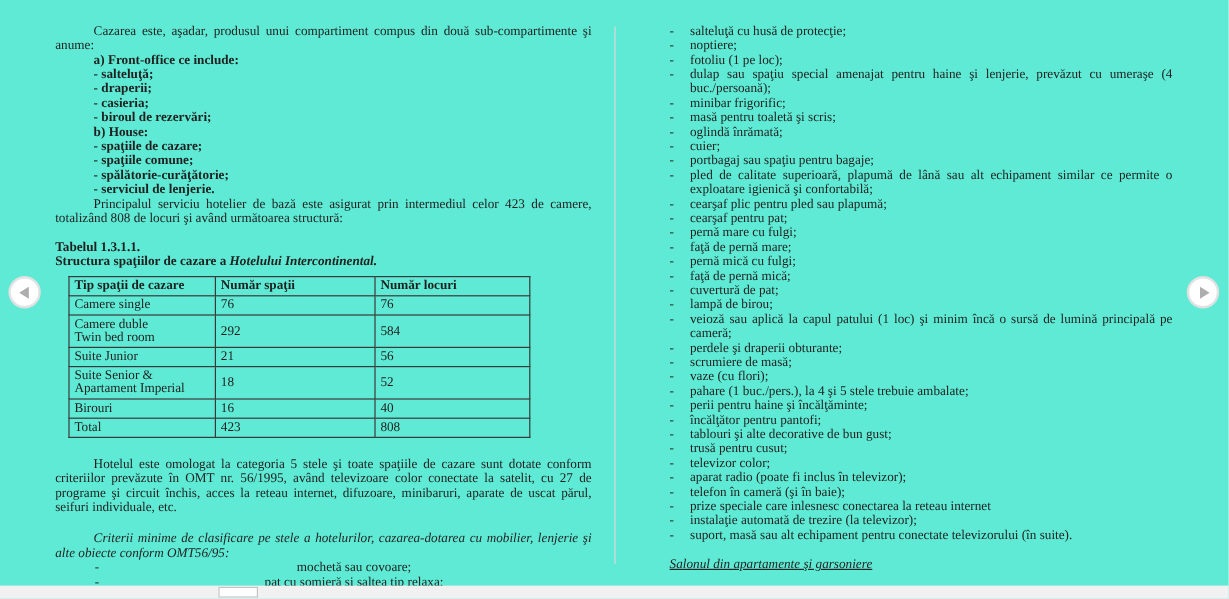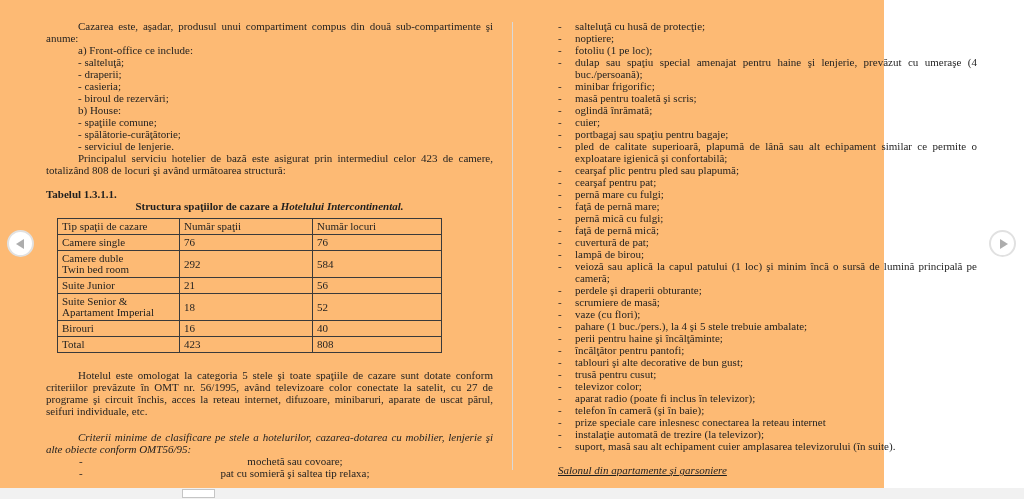--- a/index.html
+++ b/index.html
@@ -1,33 +1,33 @@
 <!DOCTYPE html>
 <html><head>
 <meta charset="utf-8">
 <style>
   * { margin:0; padding:0; box-sizing:border-box; }
   html,body { width:1024px; height:499px; background:#ffffff; overflow:hidden; }
   body { font-family:"Liberation Serif", serif; color:#1f1f1f; }
-  .viewer { position:relative; width:884px; height:499px; background:#fdba74; }
+  .viewer { position:relative; width:1024px; height:499px; background:#5eead4; }
 
   
   .page-left { position:absolute; left:46px; top:20px; width:447px;
                font-size:11px; line-height:12px; text-align:justify; }
   .p-indent { text-indent:32px; }
-  .outline-line { margin-left:32px; text-align:left; }
+  .outline-line { margin-left:32px; text-align:left;font-weight:bold; }
   .caption1 { margin-top:12px; text-align:left; font-weight:bold; }
-  .caption2 { text-align:center; font-weight:bold; }
+  .caption2 { text-align:left; font-weight:bold; }
   .caption2 .ital { font-style:italic; }
 
   table.acc { border-collapse:collapse; table-layout:fixed; width:384px;
               margin:6px 0 0 11px; font-size:11px; line-height:11px; }
   table.acc th, table.acc td { border:1px solid #3a3a3a; padding:2px 4px;
               text-align:left; vertical-align:middle; }
-  table.acc th { font-weight:normal; }
+  table.acc th { font-weight:bold; }
   td.cell-justify { text-align:justify; }
 
   .para3 { margin-top:16px; text-indent:32px; }
   .para4 { margin-top:14px; text-indent:32px; font-style:italic; }
   .dash-list .dash-item { position:relative; margin-left:33px; padding-left:18px; text-align:center; }
   .dash-list .dash-item::before { content:"-"; position:absolute; left:0; top:0; }
 
   
   .page-divider { position:absolute; left:512px; top:22px; width:1px; height:448px; background:#d9d9d9; }
 
@@ -68,20 +68,21 @@
         <div class="outline-line">- salteluţă;</div>
 
         <div class="outline-line">- draperii;</div>
 
         <div class="outline-line">- casieria;</div>
 
         <div class="outline-line">- biroul de rezervări;</div>
 
         <div class="outline-line">b) House:</div>
 
+        <div class="outline-line">- spaţiile de cazare;</div>
 
         <div class="outline-line">- spaţiile comune;</div>
 
         <div class="outline-line">- spălătorie-curăţătorie;</div>
 
         <div class="outline-line">- serviciul de lenjerie.</div>
       </div>
 
     <div class="p-indent">Principalul serviciu hotelier de bază este asigurat prin intermediul celor 423 de camere, totalizând 808 de locuri şi având următoarea structură:</div>
 
@@ -211,21 +212,21 @@
         <div class="req-item">televizor color;</div>
 
         <div class="req-item">aparat radio (poate fi inclus în televizor);</div>
 
         <div class="req-item">telefon în cameră (şi în baie);</div>
 
         <div class="req-item">prize speciale care inlesnesc conectarea la reteau internet</div>
 
         <div class="req-item">instalaţie automată de trezire (la televizor);</div>
 
-        <div class="req-item">suport, masă sau alt echipament cuier amplasarea televizorului (în suite).</div>
+        <div class="req-item">suport, masă sau alt echipament pentru conectate televizorului (în suite).</div>
       </div>
     <div class="section-heading">Salonul din apartamente şi garsoniere</div>
   </div>
 
   <button class="nav-btn nav-prev">
     <span class="tri tri-left"></span>
   </button>
   <button class="nav-btn nav-next">
     <span class="tri tri-right"></span>
   </button>

